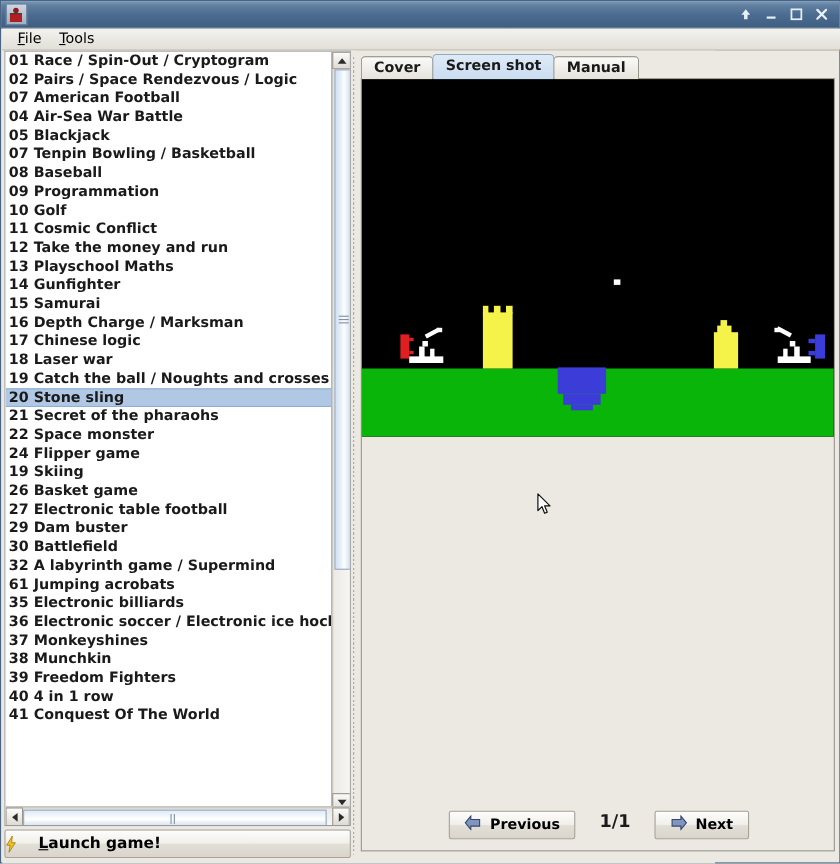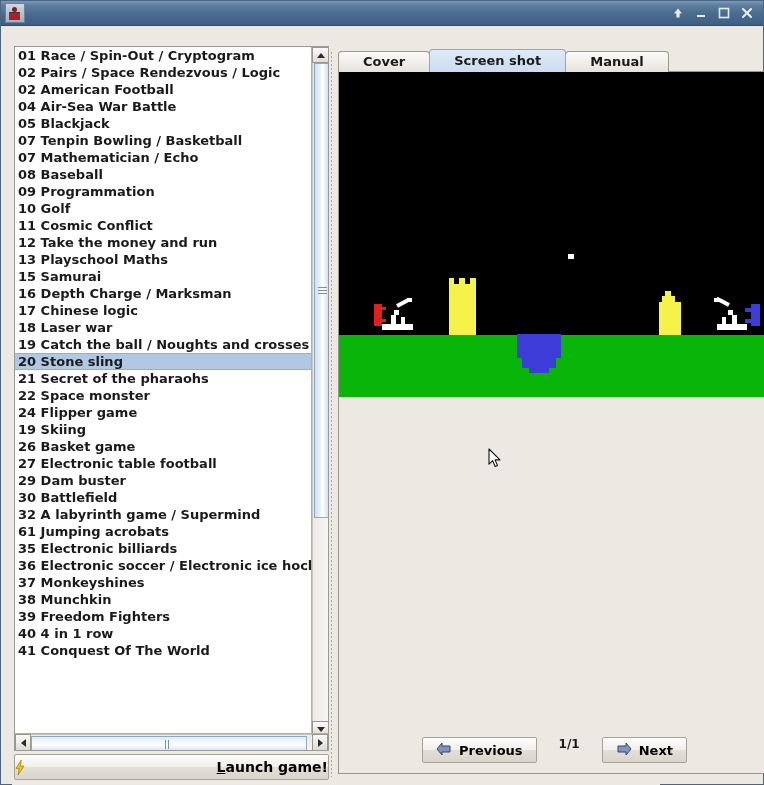--- a/index.html
+++ b/index.html
@@ -103,21 +103,21 @@
     font-size: 13px;
     padding: 1px 8px 2px 8px;
     color: #000;
     cursor: default;
   }
   .menu-item u { text-decoration: underline; }
 
   
   #content {
     position: absolute;
-    left: 11px; top: 45px;
+    left: 1px; top: 45px;
     width: 648px;
     height: 739px;
     background: #ece9e3;
   }
 
   
   #left-panel {
     position: absolute;
     left: 2px; top: 0px;
     width: 315px;
@@ -289,21 +289,21 @@
   }
   #launch-button {
     width: 100%;
     height: 26px;
     box-sizing: border-box;
     background: linear-gradient(to bottom, #fdfdfc 0%, #f1efea 48%, #e2dfd7 52%, #d9d5cc 100%);
     border: 1px solid #a6a299;
     border-radius: 2px;
     display: flex;
     align-items: center;
-    justify-content: space-between;
+    justify-content: flex-start;
     gap: 20px;
     font-size: 14px;
     font-weight: bold;
     cursor: default;
   }
   #launch-button u { text-decoration: underline; }
   .bolt-icon {
     width: 10px; height: 15px;
     display: inline-block;
   }
@@ -320,21 +320,21 @@
     position: absolute;
     left: 4px; top: 4px;
     height: 22px;
     display: flex;
     align-items: flex-end;
     z-index: 3;
   }
   .tab {
     height: 21px;
     line-height: 20px;
-    padding: 0 24px;
+    padding: 0 11px;
     box-sizing: border-box;
     font-size: 13px;
     font-weight: bold;
     background: linear-gradient(to bottom, #fafaf8, #e6e3dc);
     border: 1px solid #9a968c;
     border-bottom: none;
     border-radius: 4px 4px 0 0;
     margin-right: -1px;
     cursor: default;
     color: #1a1a1a;
@@ -406,21 +406,21 @@
     border: 1px solid #a6a299;
     border-radius: 2px;
     display: flex;
     align-items: center;
     gap: 7px;
     font-size: 13px;
     font-weight: bold;
     cursor: default;
   }
   #page-indicator {
-    font-size: 12px;
+    font-size: 16px;
     font-weight: bold;
     color: #1a1a1a;
     padding: 0 2px;
   }
   .arrow-icon { display: block; }
 
   
   #splitter {
     position: absolute;
     left: 317px; top: 0px;
@@ -470,39 +470,43 @@
           </svg>
       </div>
       <div class="win-btn">
         <svg width="14" height="14" viewBox="0 0 14 14">
             <path d="M3 3 L11 11 M11 3 L3 11" stroke="#e9f1f9" stroke-width="2" stroke-linecap="round"></path>
           </svg>
       </div>
     </div>
   </div>
 
+  <div id="menubar">
+    <div class="menu-item"><u>F</u><span>ile</span></div>
+    <div class="menu-item"><u>T</u><span>ools</span></div>
+  </div>
 
   <div id="content">
 
     <div id="left-panel">
       <div id="list-outer">
         <div id="list-viewport">
             <div class="list-row"><span>01 Race / Spin-Out / Cryptogram</span></div>
             <div class="list-row"><span>02 Pairs / Space Rendezvous / Logic</span></div>
-            <div class="list-row"><span>02 American Football</span></div>
+            <div class="list-row"><span>07 American Football</span></div>
             <div class="list-row"><span>04 Air-Sea War Battle</span></div>
             <div class="list-row"><span>05 Blackjack</span></div>
             <div class="list-row"><span>07 Tenpin Bowling / Basketball</span></div>
-            <div class="list-row"><span>07 Mathematician / Echo</span></div>
             <div class="list-row"><span>08 Baseball</span></div>
             <div class="list-row"><span>09 Programmation</span></div>
             <div class="list-row"><span>10 Golf</span></div>
             <div class="list-row"><span>11 Cosmic Conflict</span></div>
             <div class="list-row"><span>12 Take the money and run</span></div>
             <div class="list-row"><span>13 Playschool Maths</span></div>
+            <div class="list-row"><span>14 Gunfighter</span></div>
             <div class="list-row"><span>15 Samurai</span></div>
             <div class="list-row"><span>16 Depth Charge / Marksman</span></div>
             <div class="list-row"><span>17 Chinese logic</span></div>
             <div class="list-row"><span>18 Laser war</span></div>
             <div class="list-row"><span>19 Catch the ball / Noughts and crosses</span></div>
             <div class="list-row selected"><span>20 Stone sling</span></div>
             <div class="list-row"><span>21 Secret of the pharaohs</span></div>
             <div class="list-row"><span>22 Space monster</span></div>
             <div class="list-row"><span>24 Flipper game</span></div>
             <div class="list-row"><span>19 Skiing</span></div>

